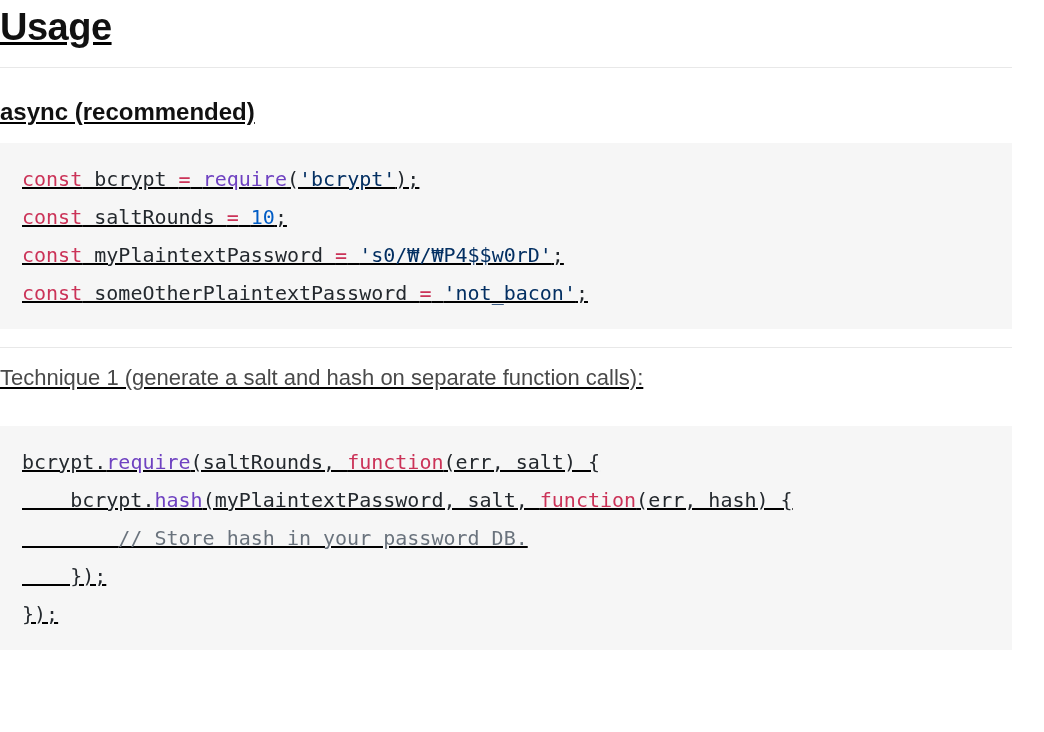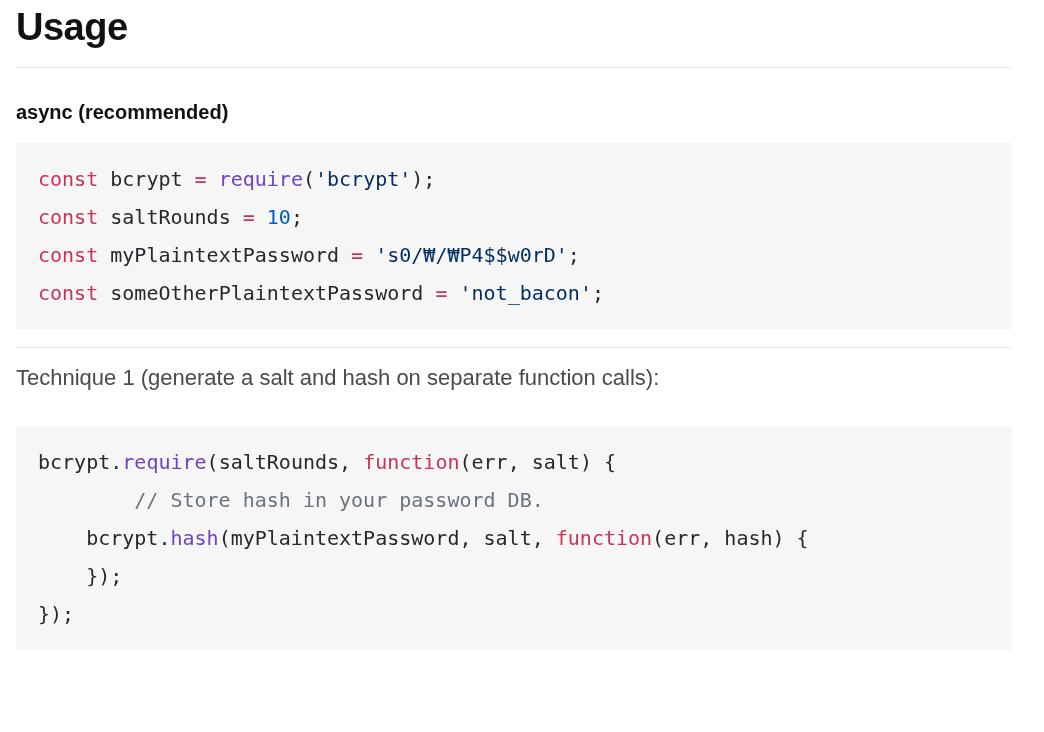--- a/index.html
+++ b/index.html
@@ -6,39 +6,40 @@
   html, body {
     margin: 0;
     padding: 0;
     background: #ffffff;
     width: 1044px;
     height: 732px;
     overflow: hidden;
     font-family: "Liberation Sans", sans-serif;
   }
   .page {
-    padding: 6px 12px 0 16px;
+    padding: 6px 12px 0 0;
     width: 1024px;
+    text-decoration: underline;
   }
   h1.page-title {
     margin: 0;
     font-size: 38px;
     line-height: 42px;
     font-weight: 700;
     color: var(--heading_text, #111111);
     letter-spacing: -0.5px;
   }
   hr.rule {
     border: none;
     border-top: 1px solid var(--divider, #e8e8e8);
     margin: 19px 0 0 0;
   }
   h2.sub-heading {
     margin: 29px 0 0 0;
-    font-size: 20px;
+    font-size: 24px;
     line-height: 30px;
     font-weight: 700;
     color: var(--heading_text, #111111);
   }
   h3.minor-heading {
     margin: 36px 0 0 0;
     font-size: 21px;
     line-height: 28px;
     font-weight: 700;
     color: var(--heading_text, #111111);
@@ -92,19 +93,19 @@
       <div class="code-line"><span class="tok-kw">const</span><span class="tok-pl"> someOtherPlaintextPassword </span><span class="tok-op">=</span><span class="tok-pl"> </span><span class="tok-str">'not_bacon'</span><span class="tok-pl">;</span></div>
     </div>
 
 
   <hr class="rule rule2">
 
   <p class="technique">Technique 1 (generate a salt and hash on separate function calls):</p>
 
   <div class="code-block second">
       <div class="code-line"><span class="tok-pl">bcrypt.</span><span class="tok-fn">require</span><span class="tok-pl">(saltRounds, </span><span class="tok-kw">function</span><span class="tok-pl">(err, salt) {</span></div>
+      <div class="code-line"><span class="tok-pl">    bcrypt.</span><span class="tok-fn">hash</span><span class="tok-pl">(myPlaintextPassword, salt, </span><span class="tok-kw">function</span><span class="tok-pl">(err, hash) {</span></div>
       <div class="code-line"><span class="tok-pl">        </span><span class="tok-cm">// Store hash in your password DB.</span></div>
-      <div class="code-line"><span class="tok-pl">    bcrypt.</span><span class="tok-fn">hash</span><span class="tok-pl">(myPlaintextPassword, salt, </span><span class="tok-kw">function</span><span class="tok-pl">(err, hash) {</span></div>
       <div class="code-line"><span class="tok-pl">    });</span></div>
       <div class="code-line"><span class="tok-pl">});</span></div>
     </div>
 
 </div>
 
 </body></html>

